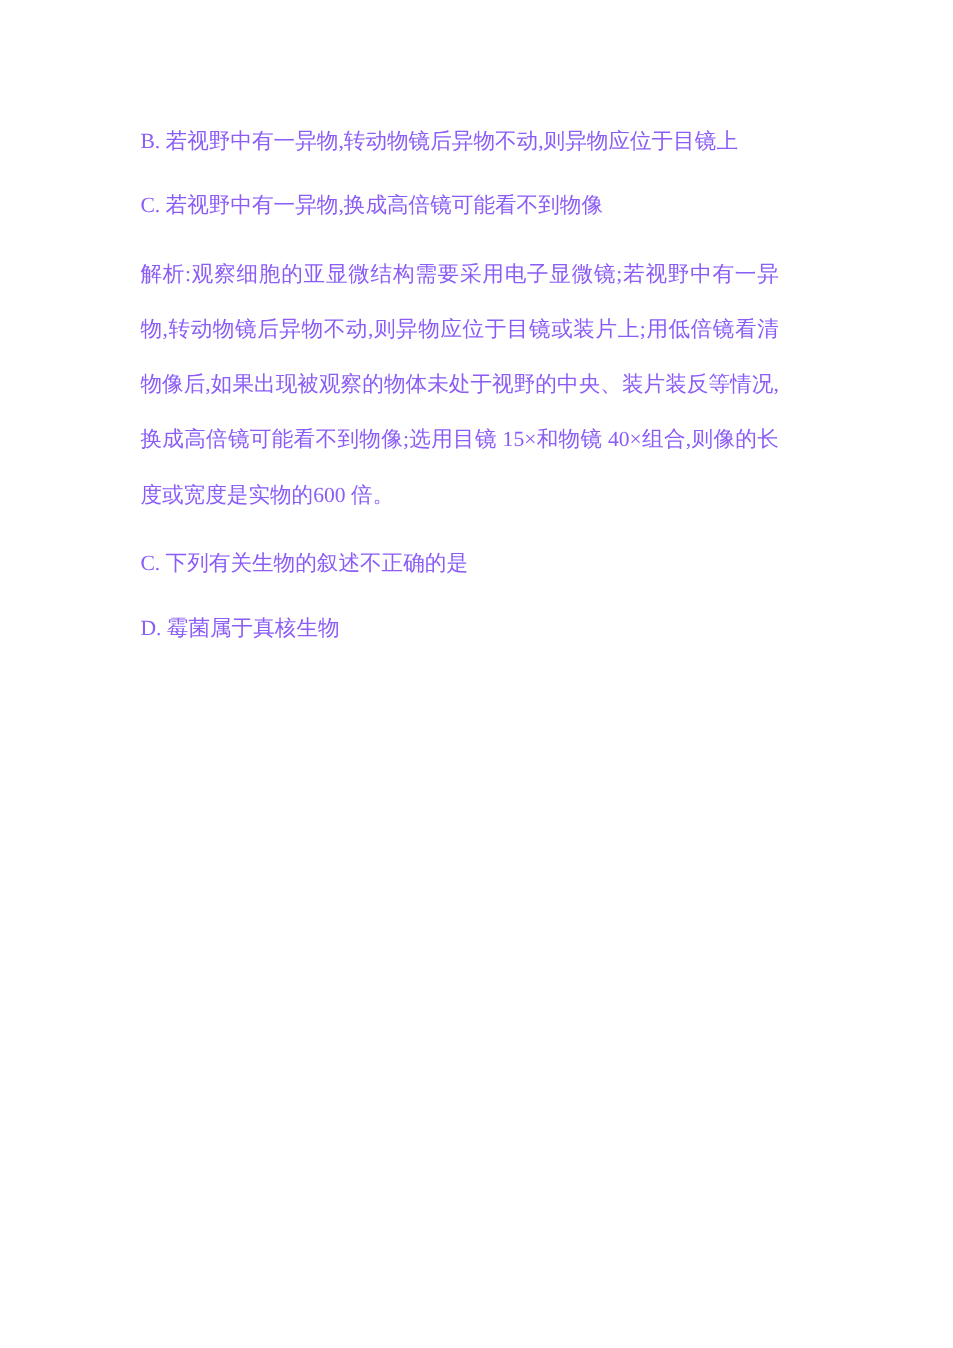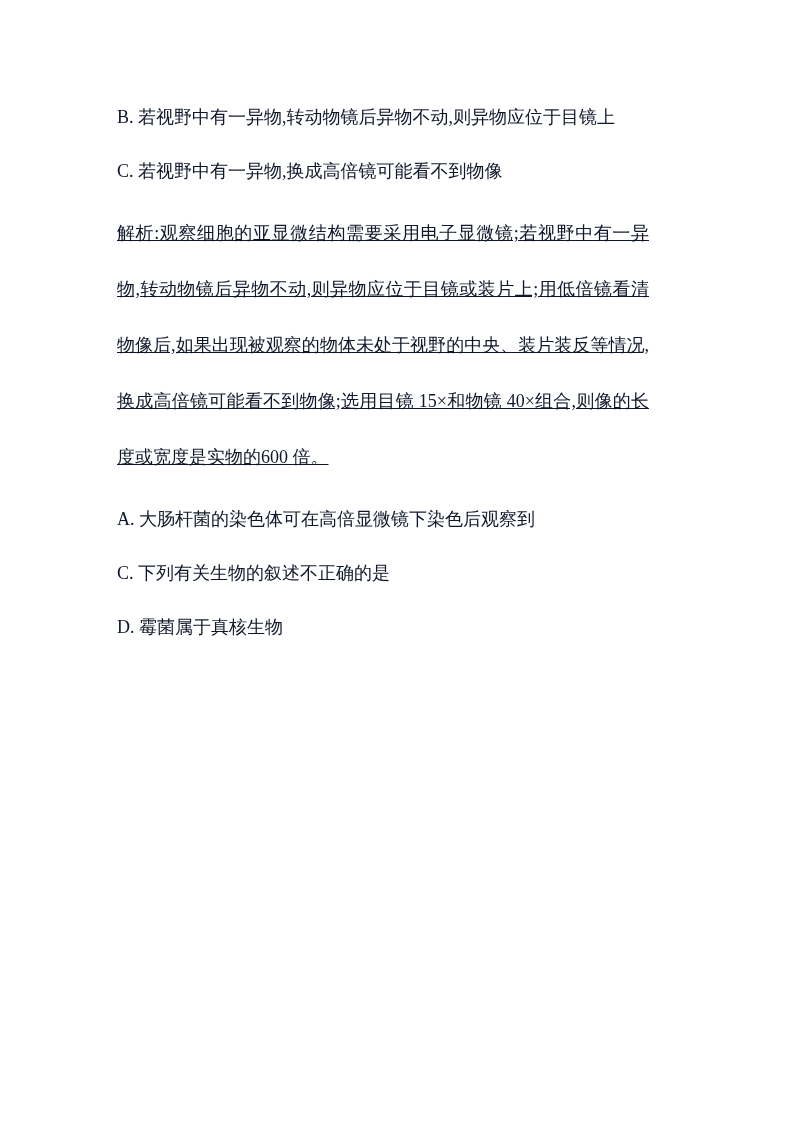--- a/index.html
+++ b/index.html
@@ -7,56 +7,54 @@
     padding: 0;
     background: #ffffff;
   }
   .page {
     position: relative;
     width: 794px;
     height: 1123px;
     background: #ffffff;
     overflow: hidden;
     font-family: "Liberation Serif", "DejaVu Serif", serif;
-    color: #0f172a;
+    color: #8b5cf6;
   }
   .content {
     position: absolute;
     left: 117px;
     top: 97px;
     width: 532px;
   }
   .content p {
     margin: 0 0 14px 0;
     font-size: 18px;
     line-height: 40px;
     white-space: normal;
   }
   .content p.para {
-    line-height: 56px;
+    line-height: 46px;
     text-align: justify;
     text-justify: inter-ideograph;
-    text-decoration: underline;
   }
 </style>
 </head>
 <body>
 
 <div class="page">
   <div class="content">
 
     <p class="line">B. 若视野中有一异物,转动物镜后异物不动,则异物应位于目镜上</p>
 
     <p class="line">C. 若视野中有一异物,换成高倍镜可能看不到物像</p>
 
 
     <p class="para">解析:观察细胞的亚显微结构需要采用电子显微镜;若视野中有一异物,转动物镜后异物不动,则异物应位于目镜或装片上;用低倍镜看清物像后,如果出现被观察的物体未处于视野的中央、装片装反等情况,换成高倍镜可能看不到物像;选用目镜 15×和物镜 40×组合,则像的长度或宽度是实物的600 倍。</p>
 
 
-    <p class="line">A. 大肠杆菌的染色体可在高倍显微镜下染色后观察到</p>
 
 
     <p class="line">C. 下列有关生物的叙述不正确的是</p>
 
     <p class="line">D. 霉菌属于真核生物</p>
 
 
   </div>
 </div>
 

